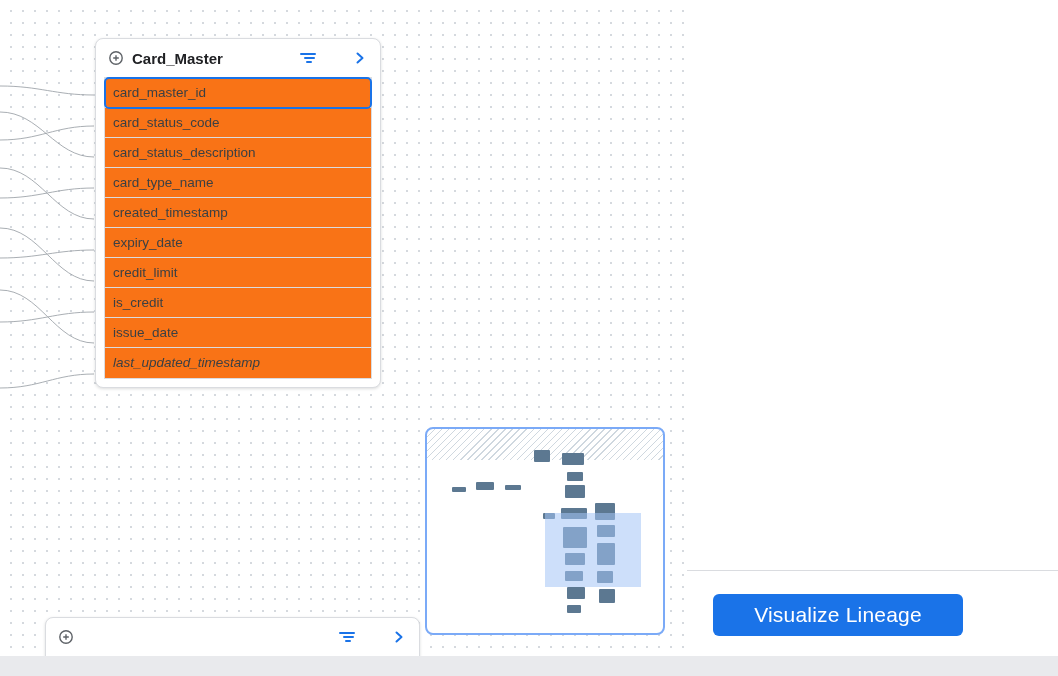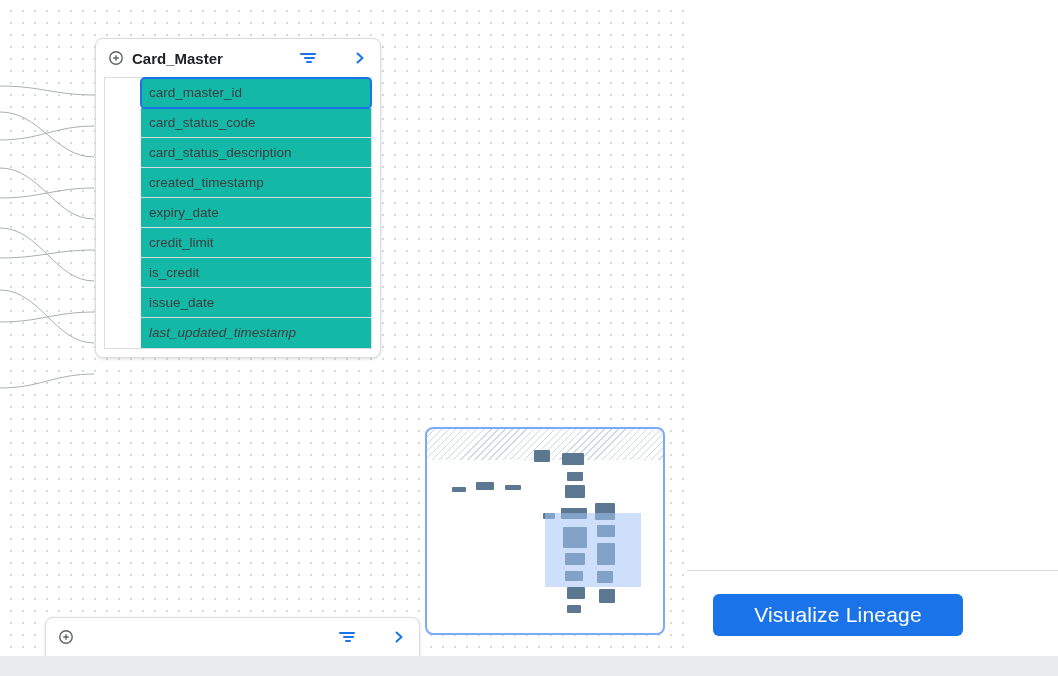--- a/index.html
+++ b/index.html
@@ -51,22 +51,22 @@
   .chevron-icon { margin-left: 26px; margin-right: 2px; width: 16px; height: 16px; cursor: pointer; display: inline-flex; }
 
   .fields {
     list-style: none; margin: 0 8px 8px 8px; padding: 0;
     border: 1px solid #dadce0;
   }
   .field-row {
     height: 30px; line-height: 29px; padding: 0 8px;
     font-size: 13.5px; color: #3c4043;
     border-bottom: 1px solid #dadce0;
-    background: #14b8a6; cursor: pointer;
-    white-space: nowrap; overflow: hidden; margin-left: 36px;
+    background: #f97316; cursor: pointer;
+    white-space: nowrap; overflow: hidden;
   }
   .field-row:last-child { border-bottom: none; font-style: italic; }
   .field-row.selected {
     position: relative; z-index: 1;
     outline: 2px solid #1a73e8; outline-offset: -1px; border-radius: 4px;
   }
 
   
   .minimap {
     position: absolute; left: 425px; top: 427px; width: 240px; height: 208px;
@@ -132,20 +132,21 @@
       <span class="chevron-icon">
         <svg viewBox="0 0 16 16" width="16" height="16">
           <path d="M5.5 3.5 L10.5 8 L5.5 12.5" fill="none" stroke="#1a73e8" stroke-width="2" stroke-linecap="round" stroke-linejoin="round"></path>
         </svg>
       </span>
     </div>
     <ul class="fields">
       <li class="field-row selected">card_master_id</li>
       <li class="field-row">card_status_code</li>
       <li class="field-row">card_status_description</li>
+      <li class="field-row">card_type_name</li>
       <li class="field-row">created_timestamp</li>
       <li class="field-row">expiry_date</li>
       <li class="field-row">credit_limit</li>
       <li class="field-row">is_credit</li>
       <li class="field-row">issue_date</li>
       <li class="field-row">last_updated_timestamp</li>
     </ul>
   </div>
 
   <div class="node node-transaction">

